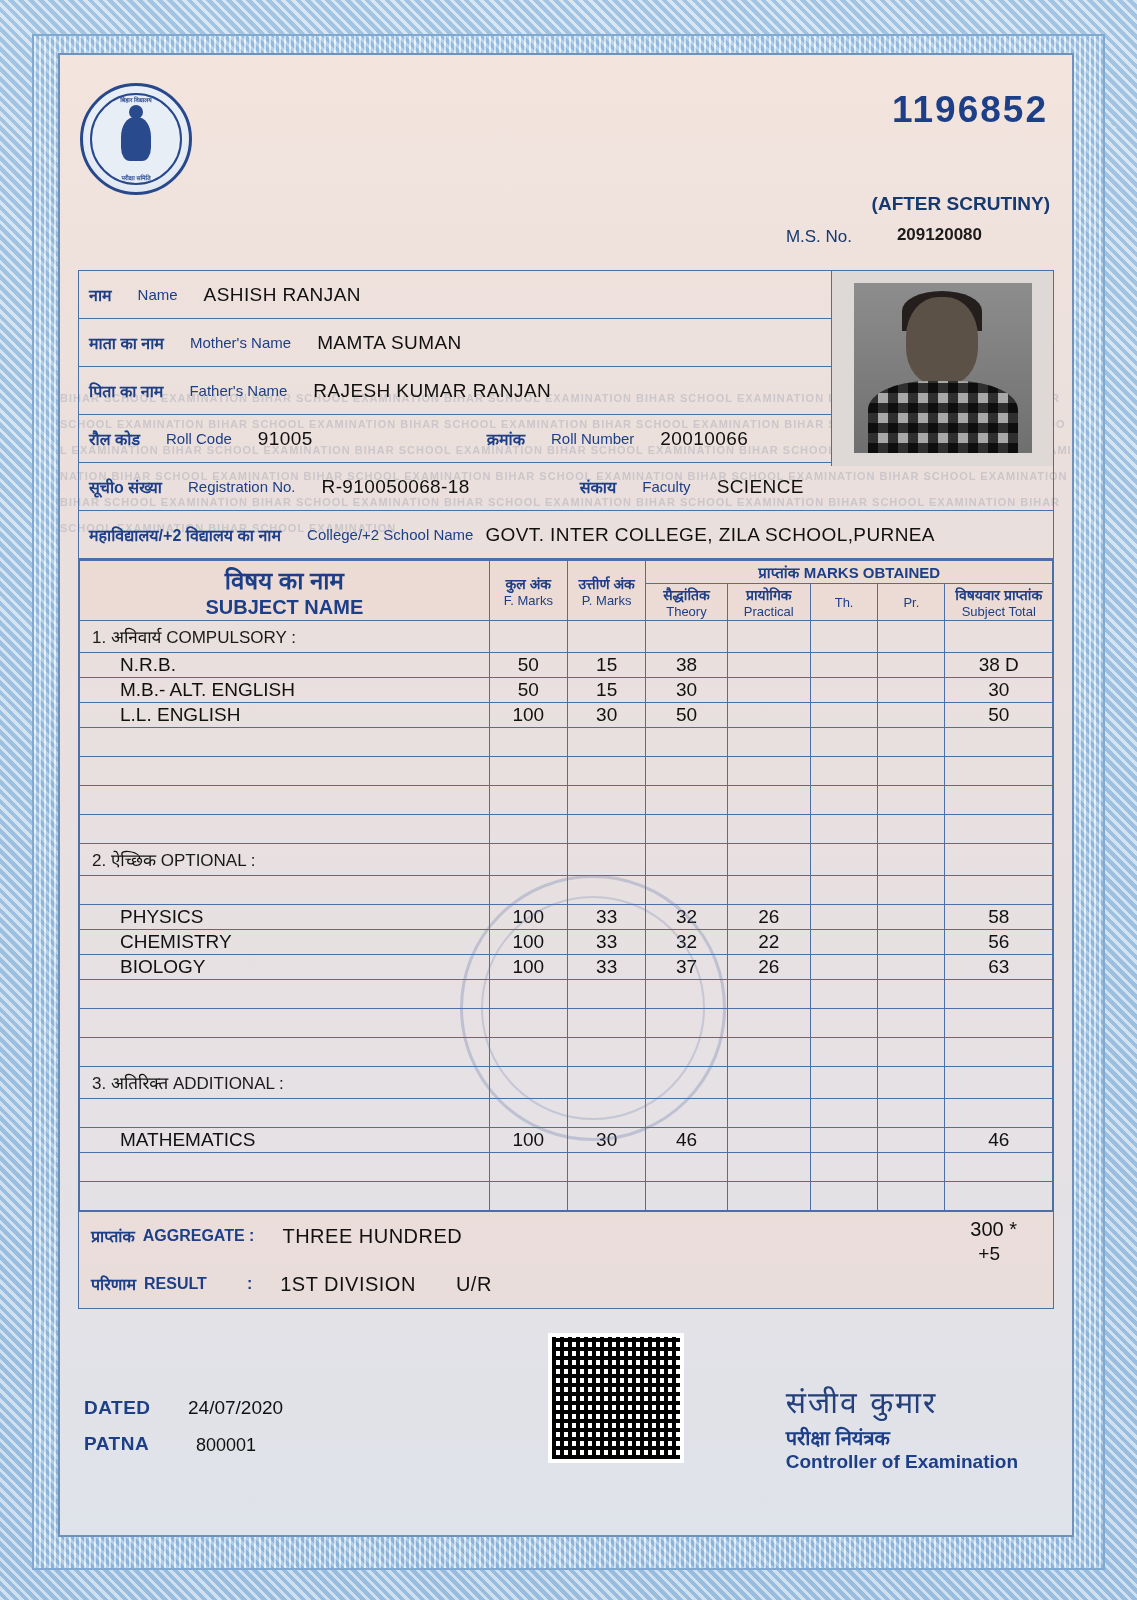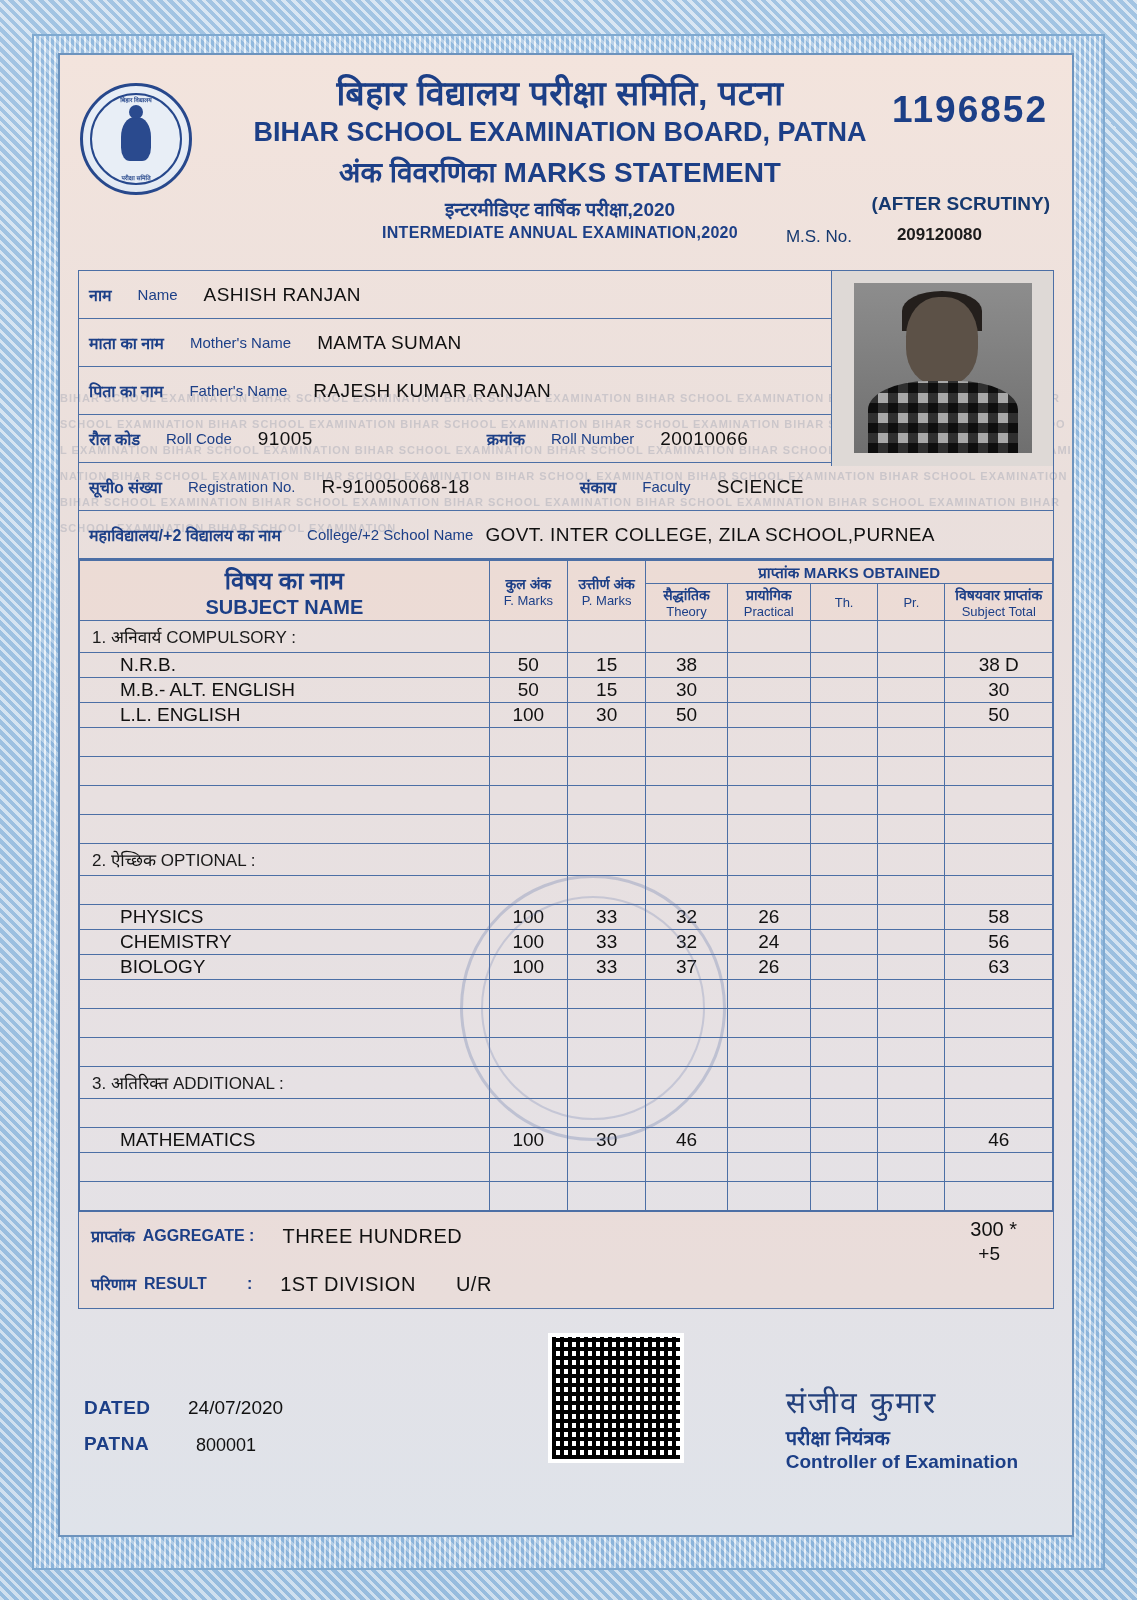--- a/index.html
+++ b/index.html
@@ -171,27 +171,20 @@
   <div class="hdr">
     <div class="logo">
       <div class="ring"></div>
       <div class="fig"></div>
       <div class="txt">
         <span class="t">बिहार विद्यालय</span>
         <span class="b">परीक्षा समिति</span>
       </div>
     </div>
 
-    <div class="hdr-center">
-      <div class="h-hi">बिहार विद्यालय परीक्षा समिति, पटना</div>
-      <div class="h-en">BIHAR SCHOOL EXAMINATION BOARD, PATNA</div>
-      <div class="h-hi2">अंक विवरणिका MARKS STATEMENT</div>
-      <div class="h-hi3">इन्टरमीडिएट वार्षिक परीक्षा,2020</div>
-      <div class="h-en2">INTERMEDIATE ANNUAL EXAMINATION,2020</div>
-    </div>
 
     <div class="serial">1196852</div>
     <div class="after-scrutiny">(AFTER SCRUTINY)</div>
     <div class="ms-label">M.S. No.</div>
     <div class="ms-no">209120080</div>
   </div>
 
   <div class="particulars">
     <div class="photo-box">
       <div class="photo">
@@ -412,21 +405,21 @@
         <td class="num">26</td>
         <td class="num"></td>
         <td class="num"></td>
         <td class="num">58</td>
       </tr>
       <tr>
         <td class="subj">CHEMISTRY</td>
         <td class="num">100</td>
         <td class="num">33</td>
         <td class="num">32</td>
-        <td class="num">24</td>
+        <td class="num">22</td>
         <td class="num"></td>
         <td class="num"></td>
         <td class="num">56</td>
       </tr>
       <tr>
         <td class="subj">BIOLOGY</td>
         <td class="num">100</td>
         <td class="num">33</td>
         <td class="num">37</td>
         <td class="num">26</td>

